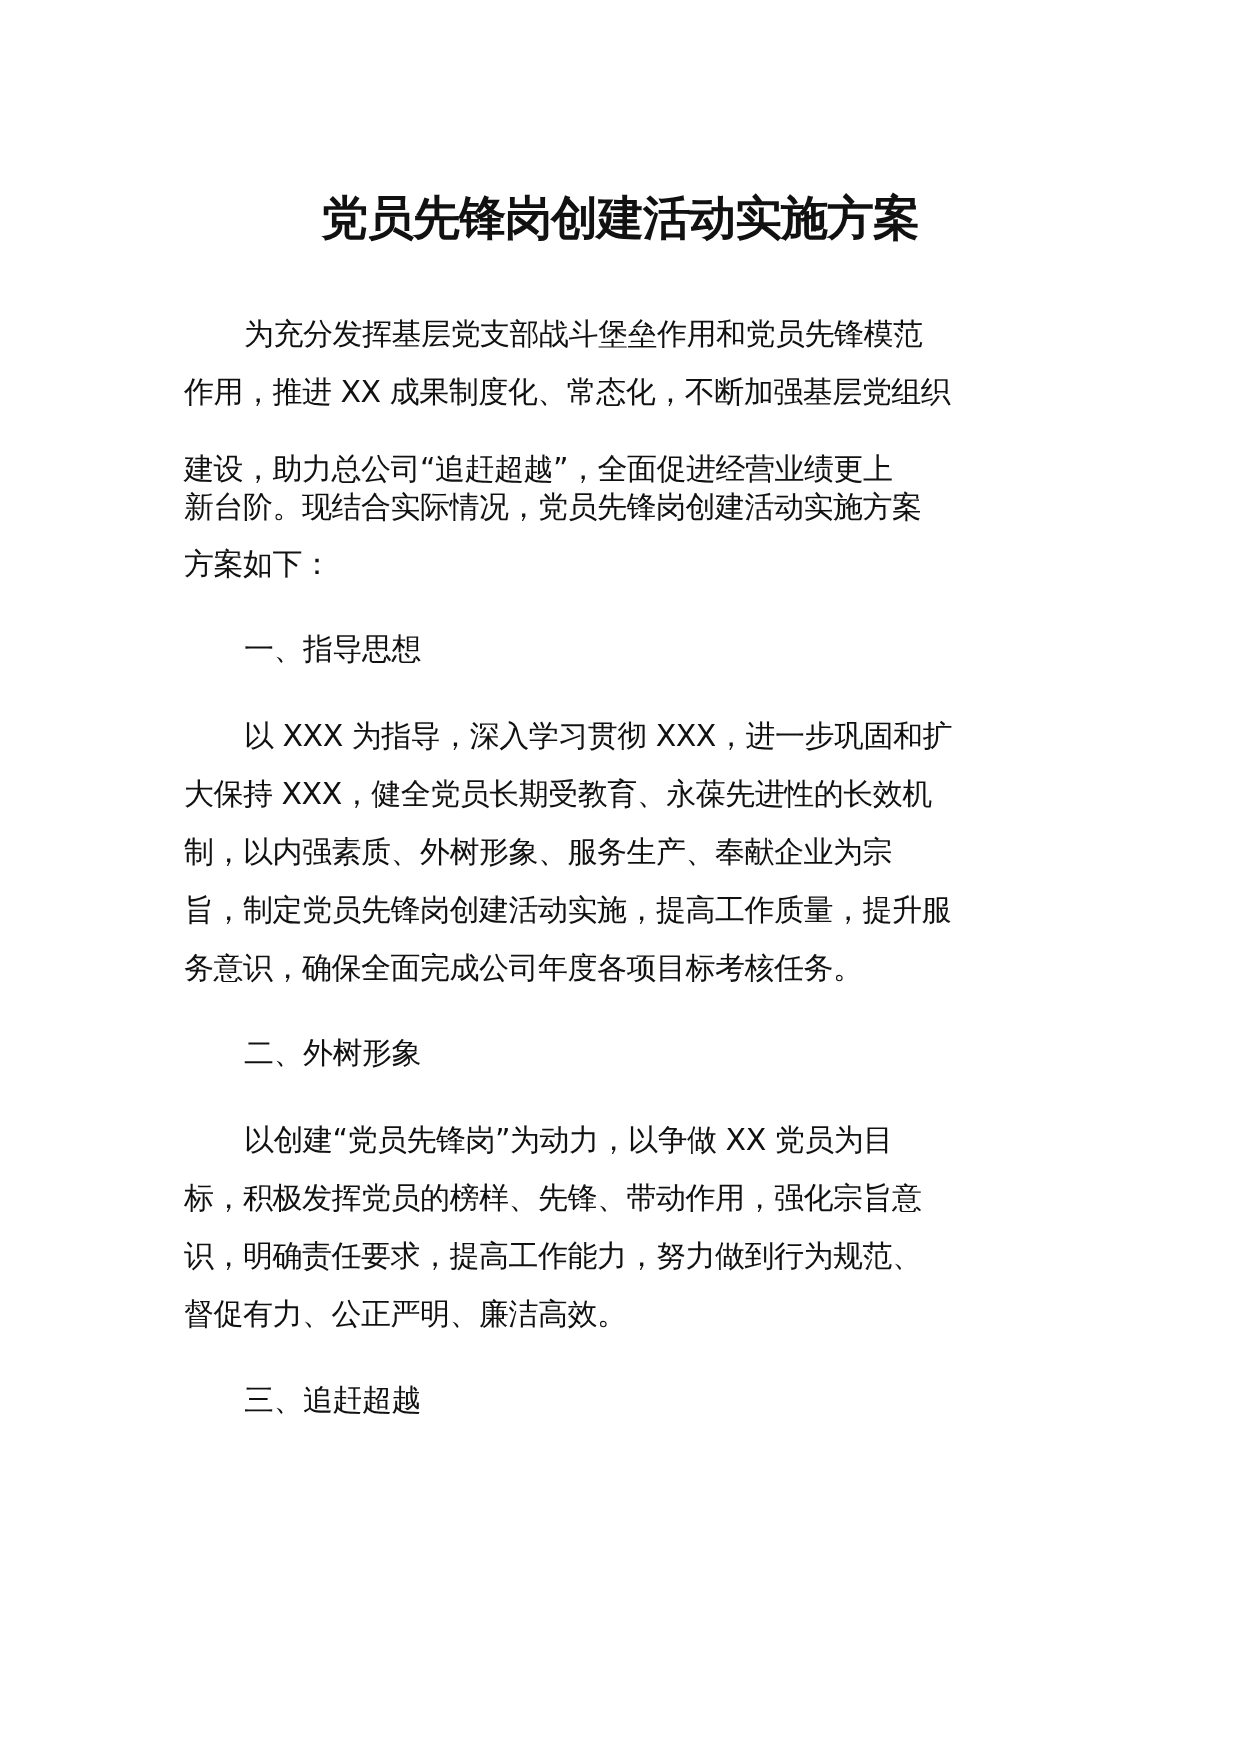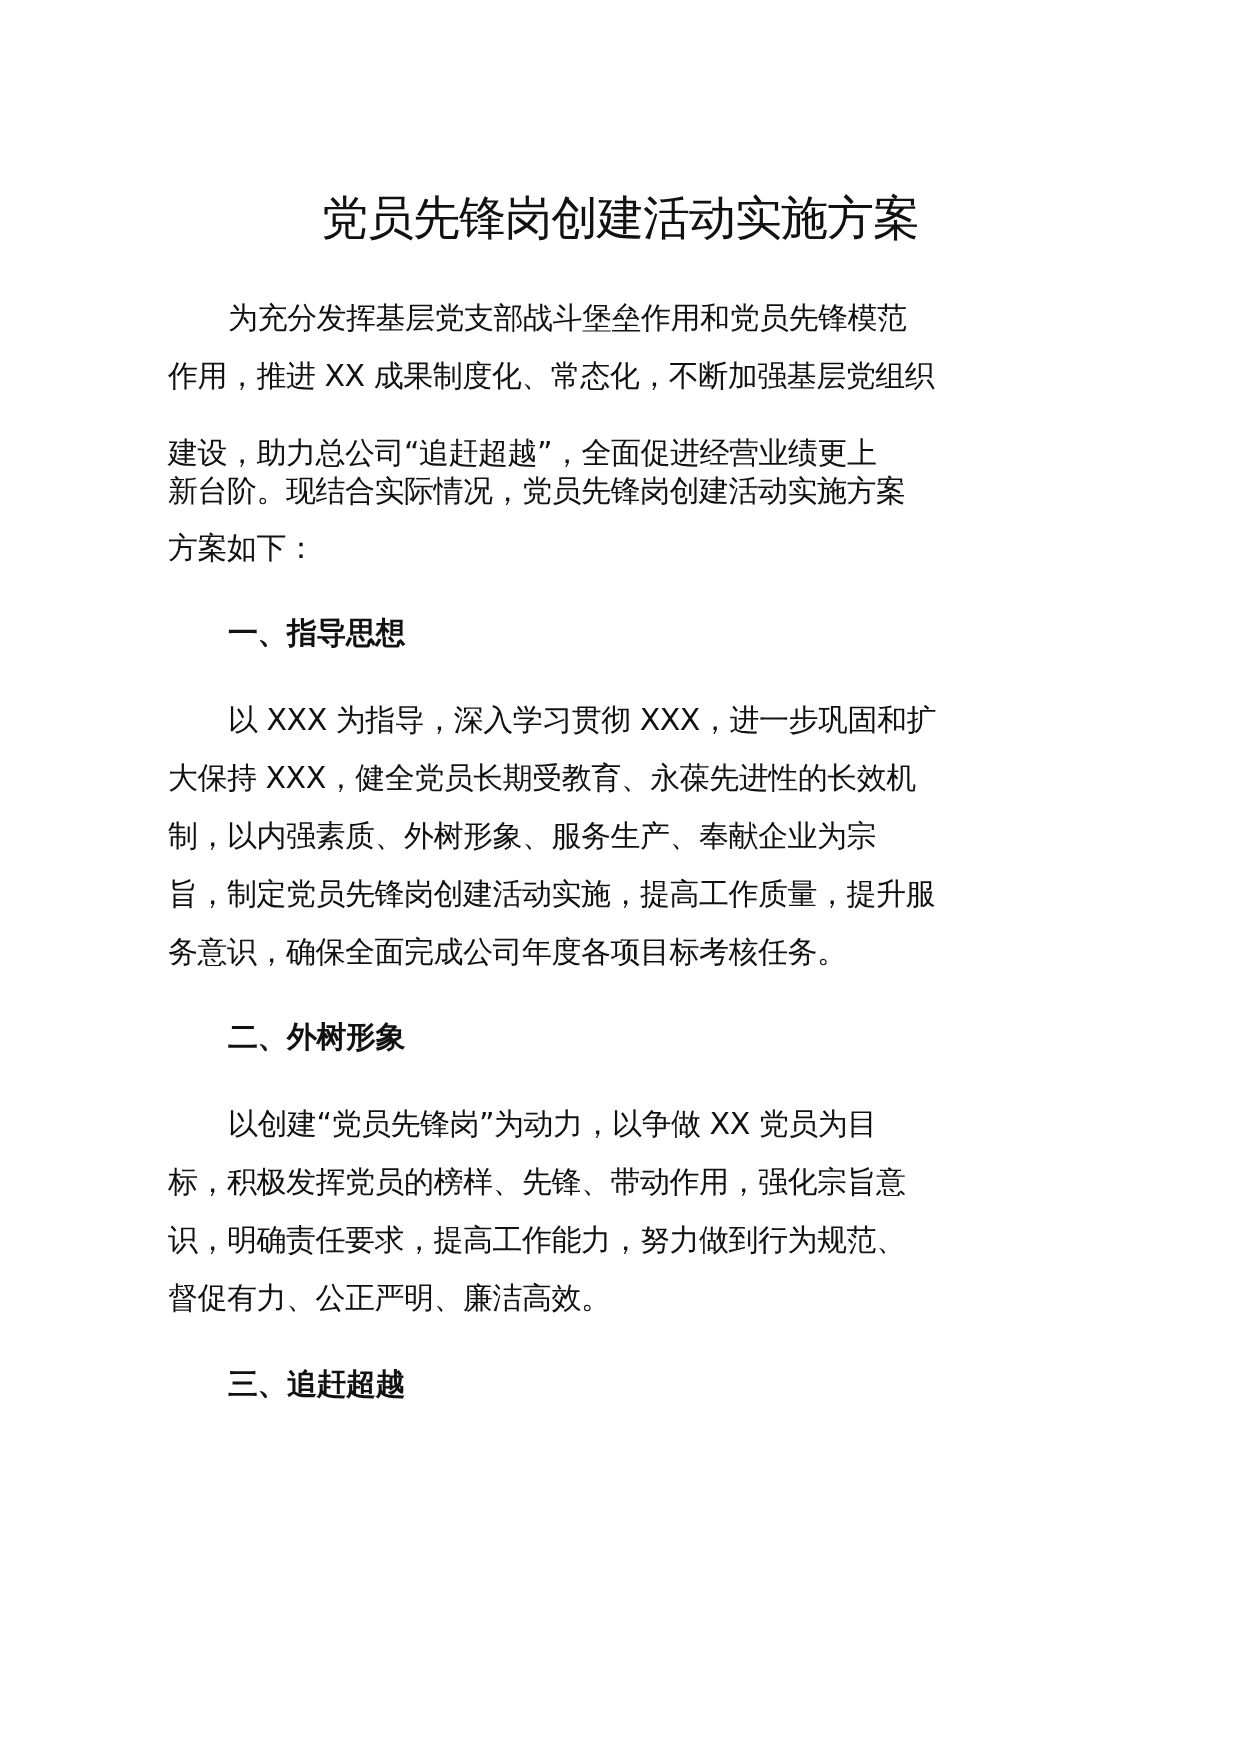--- a/index.html
+++ b/index.html
@@ -25,33 +25,33 @@
     .title {
       position: absolute;
       left: 0;
       top: 188px;
       width: 1240px;
       text-align: center;
       font-size: 47px;
       line-height: 60px;
       letter-spacing: -1px;
       margin: 0;
-      font-weight: normal;
+      font-weight: bold;
     }
     .line {
       position: absolute;
       left: 168px;
       font-size: 30px;
       line-height: 40px;
       white-space: nowrap;
       letter-spacing: -0.5px;
-      margin: 0;
+      margin: 16px;
     }
     .indent { left: 228px; }
-    .heading { font-weight: bold; text-align: right; }
+    .heading { font-weight: normal; text-align: right; }
   </style>
 </head>
 <body>
 
 <div class="page">
 
   <h1 class="title">党员先锋岗创建活动实施方案</h1>
 
   <div>
     <p class="line indent" style="top:298px">为充分发挥基层党支部战斗堡垒作用和党员先锋模范</p>

